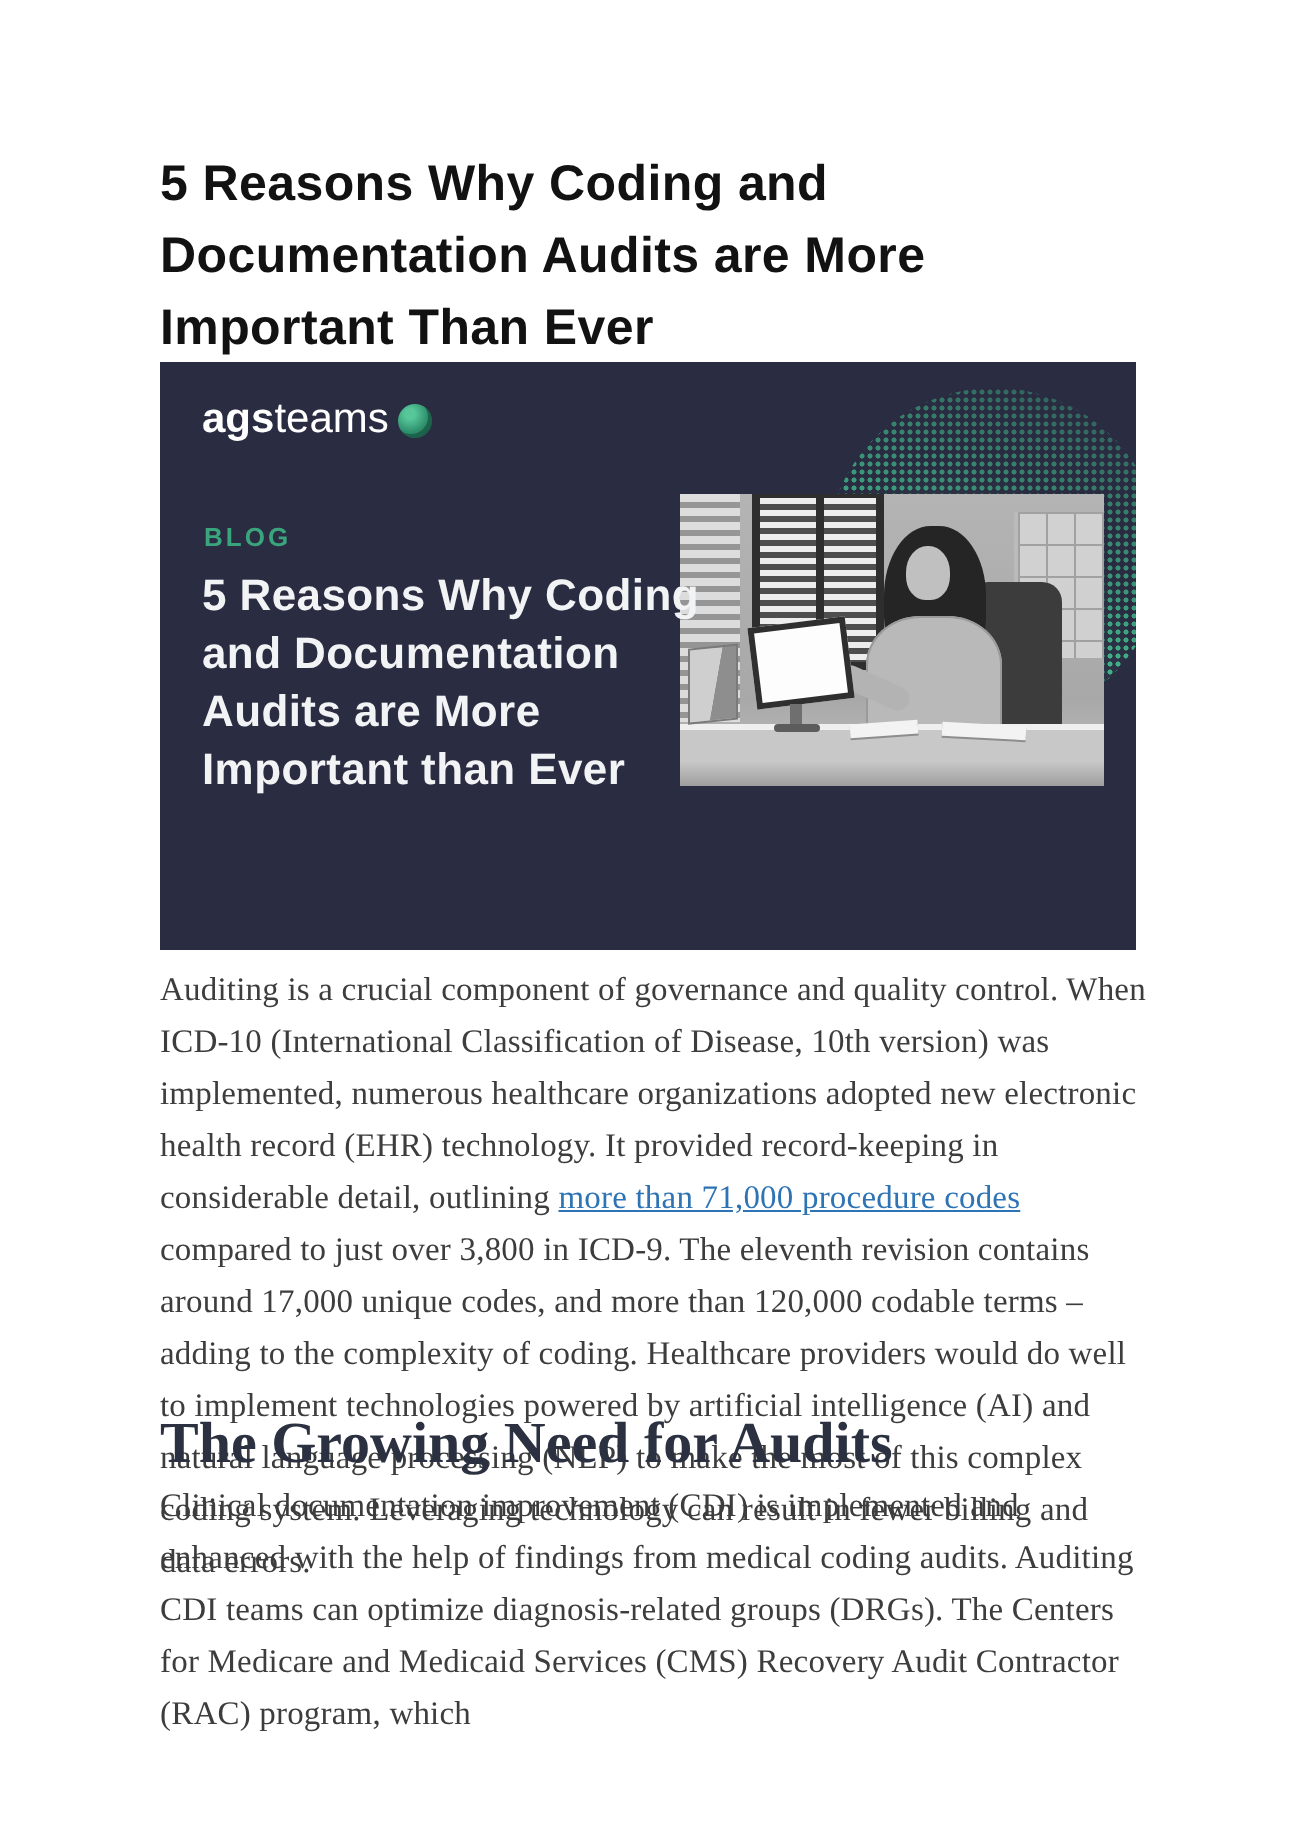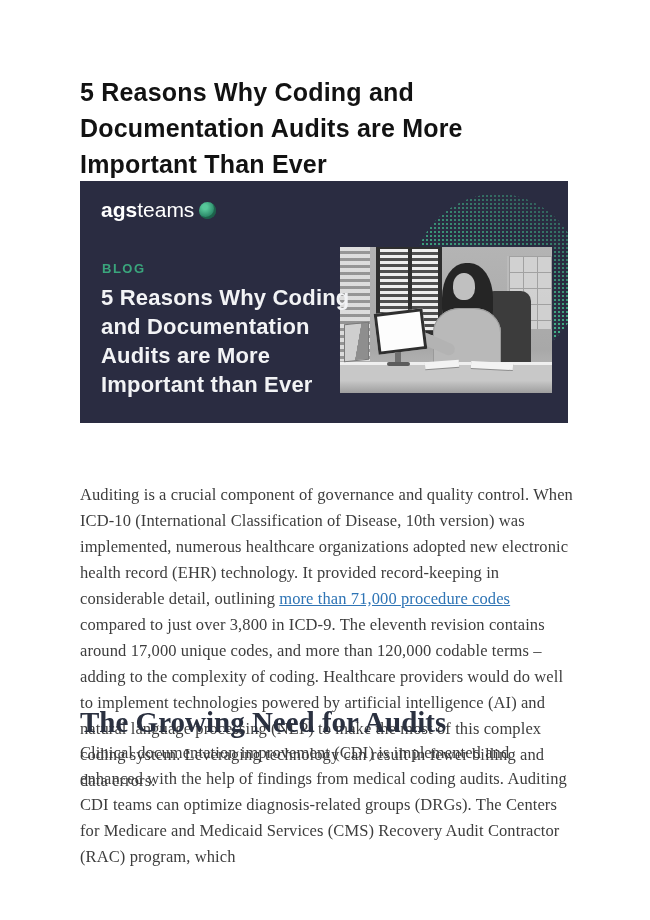--- a/index.html
+++ b/index.html
@@ -14,21 +14,21 @@
   
   .doc-title {
     position: absolute; left: 80px; top: 74px; width: 494px;
     font-family: "Liberation Sans", sans-serif;
     font-weight: bold; font-size: 25px; line-height: 36px;
     color: #121212; letter-spacing: 0.2px;
   }
 
   
   .banner {
-    position: absolute; left: 80px; top: 181px; width: 488px; height: 242px;
+    position: absolute; left: 80px; top: 181px; width: 488px; height: 294px;
     background: #2a2c41; overflow: hidden;
   }
   .halftone-circle {
     position: absolute; left: 333px; top: 13px; width: 168px; height: 168px;
     border-radius: 50%;
     background-image: radial-gradient(circle, #3fae85 1.1px, rgba(0,0,0,0) 1.45px);
     background-size: 4px 4px;
     z-index: 1;
   }
   .halftone-circle::after {

